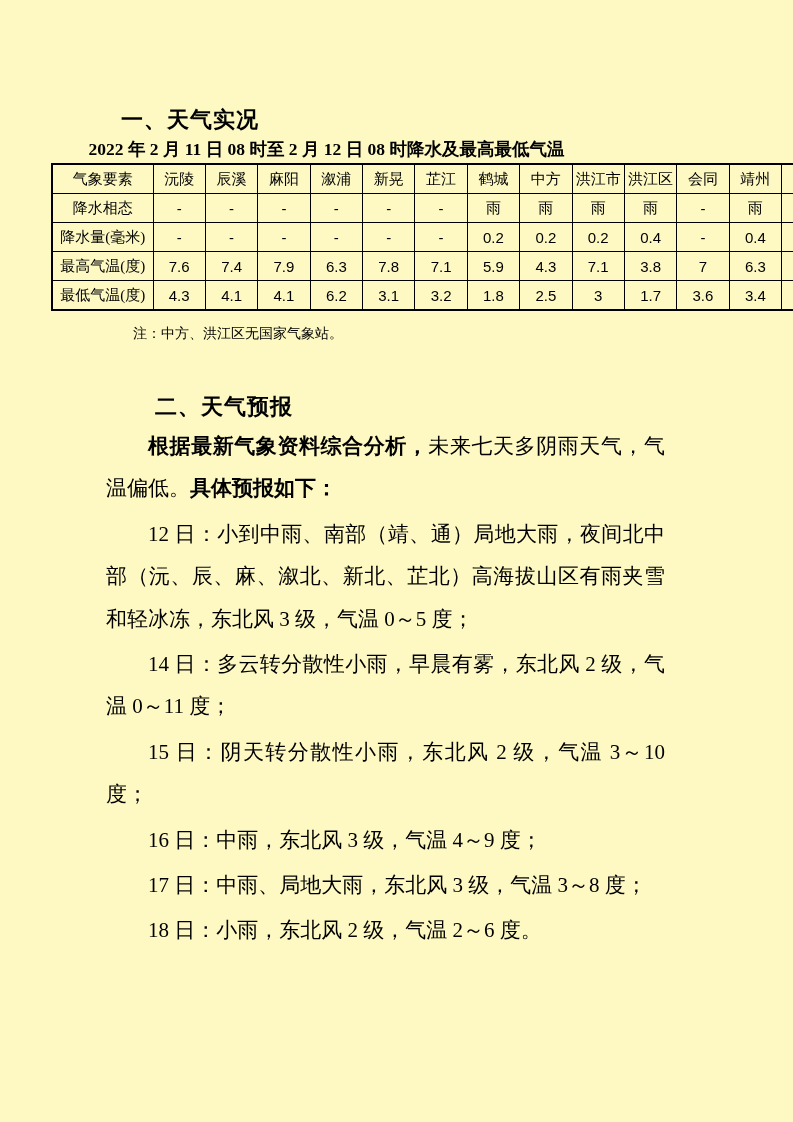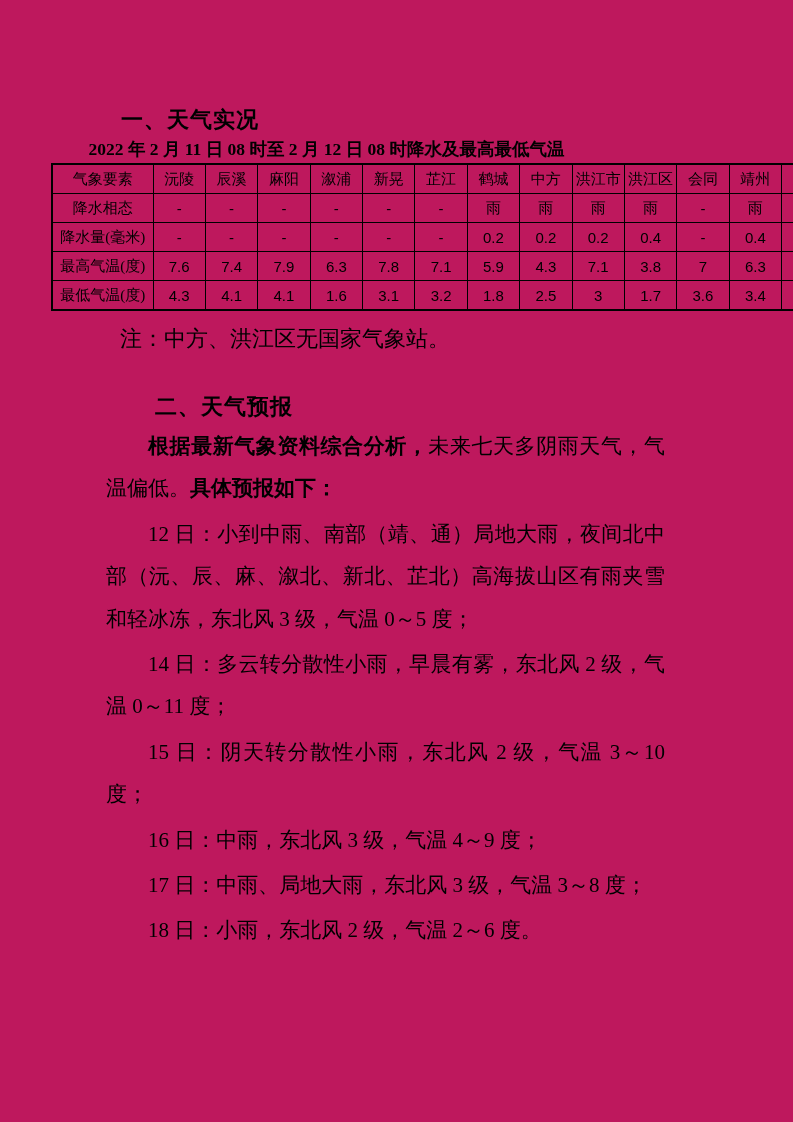--- a/index.html
+++ b/index.html
@@ -1,19 +1,19 @@
 <!DOCTYPE html>
 <html lang="zh"><head>
 <meta charset="utf-8">
 <style>
   html,body { margin:0; padding:0; background:#ffffff; }
   .page {
     position:relative;
     width:793px; height:1122px;
-    background:#be185d;
+    background:#fef9c3;
     color:#000000;
     overflow:hidden;
   }
   .h1, .h2 {
     position:absolute;
     font-family:"Liberation Sans", sans-serif;
     font-weight:bold;
     font-size:22px;
     line-height:1.1;
     letter-spacing:1px;
@@ -51,23 +51,23 @@
   table.weather .cjk {
     font-family:"Liberation Serif", serif;
     font-size:15px;
   }
   table.weather .val {
     font-family:"Liberation Sans", sans-serif;
     font-size:15px;
   }
   .note {
     position:absolute;
-    left:120px; top:326px;
-    font-family:"Liberation Serif", serif;
-    font-size:22px;
+    left:133px; top:326px;
+    font-family:"Liberation Serif", serif;
+    font-size:14px;
     line-height:1.2;
     white-space:nowrap;
   }
   .bodytext {
     position:absolute;
     left:103px; top:422px;
     width:565px;
     font-family:"Liberation Serif", serif;
     font-size:21px;
     line-height:42.4px;
@@ -171,21 +171,21 @@
           <td class="val">3.8</td>
           <td class="val">7</td>
           <td class="val">6.3</td>
           <td class="val">5.9</td>
         </tr>
         <tr>
           <td class="cjk">最低气温(度)</td>
           <td class="val">4.3</td>
           <td class="val">4.1</td>
           <td class="val">4.1</td>
-          <td class="val">1.6</td>
+          <td class="val">6.2</td>
           <td class="val">3.1</td>
           <td class="val">3.2</td>
           <td class="val">1.8</td>
           <td class="val">2.5</td>
           <td class="val">3</td>
           <td class="val">1.7</td>
           <td class="val">3.6</td>
           <td class="val">3.4</td>
           <td class="val">3.3</td>
         </tr>

